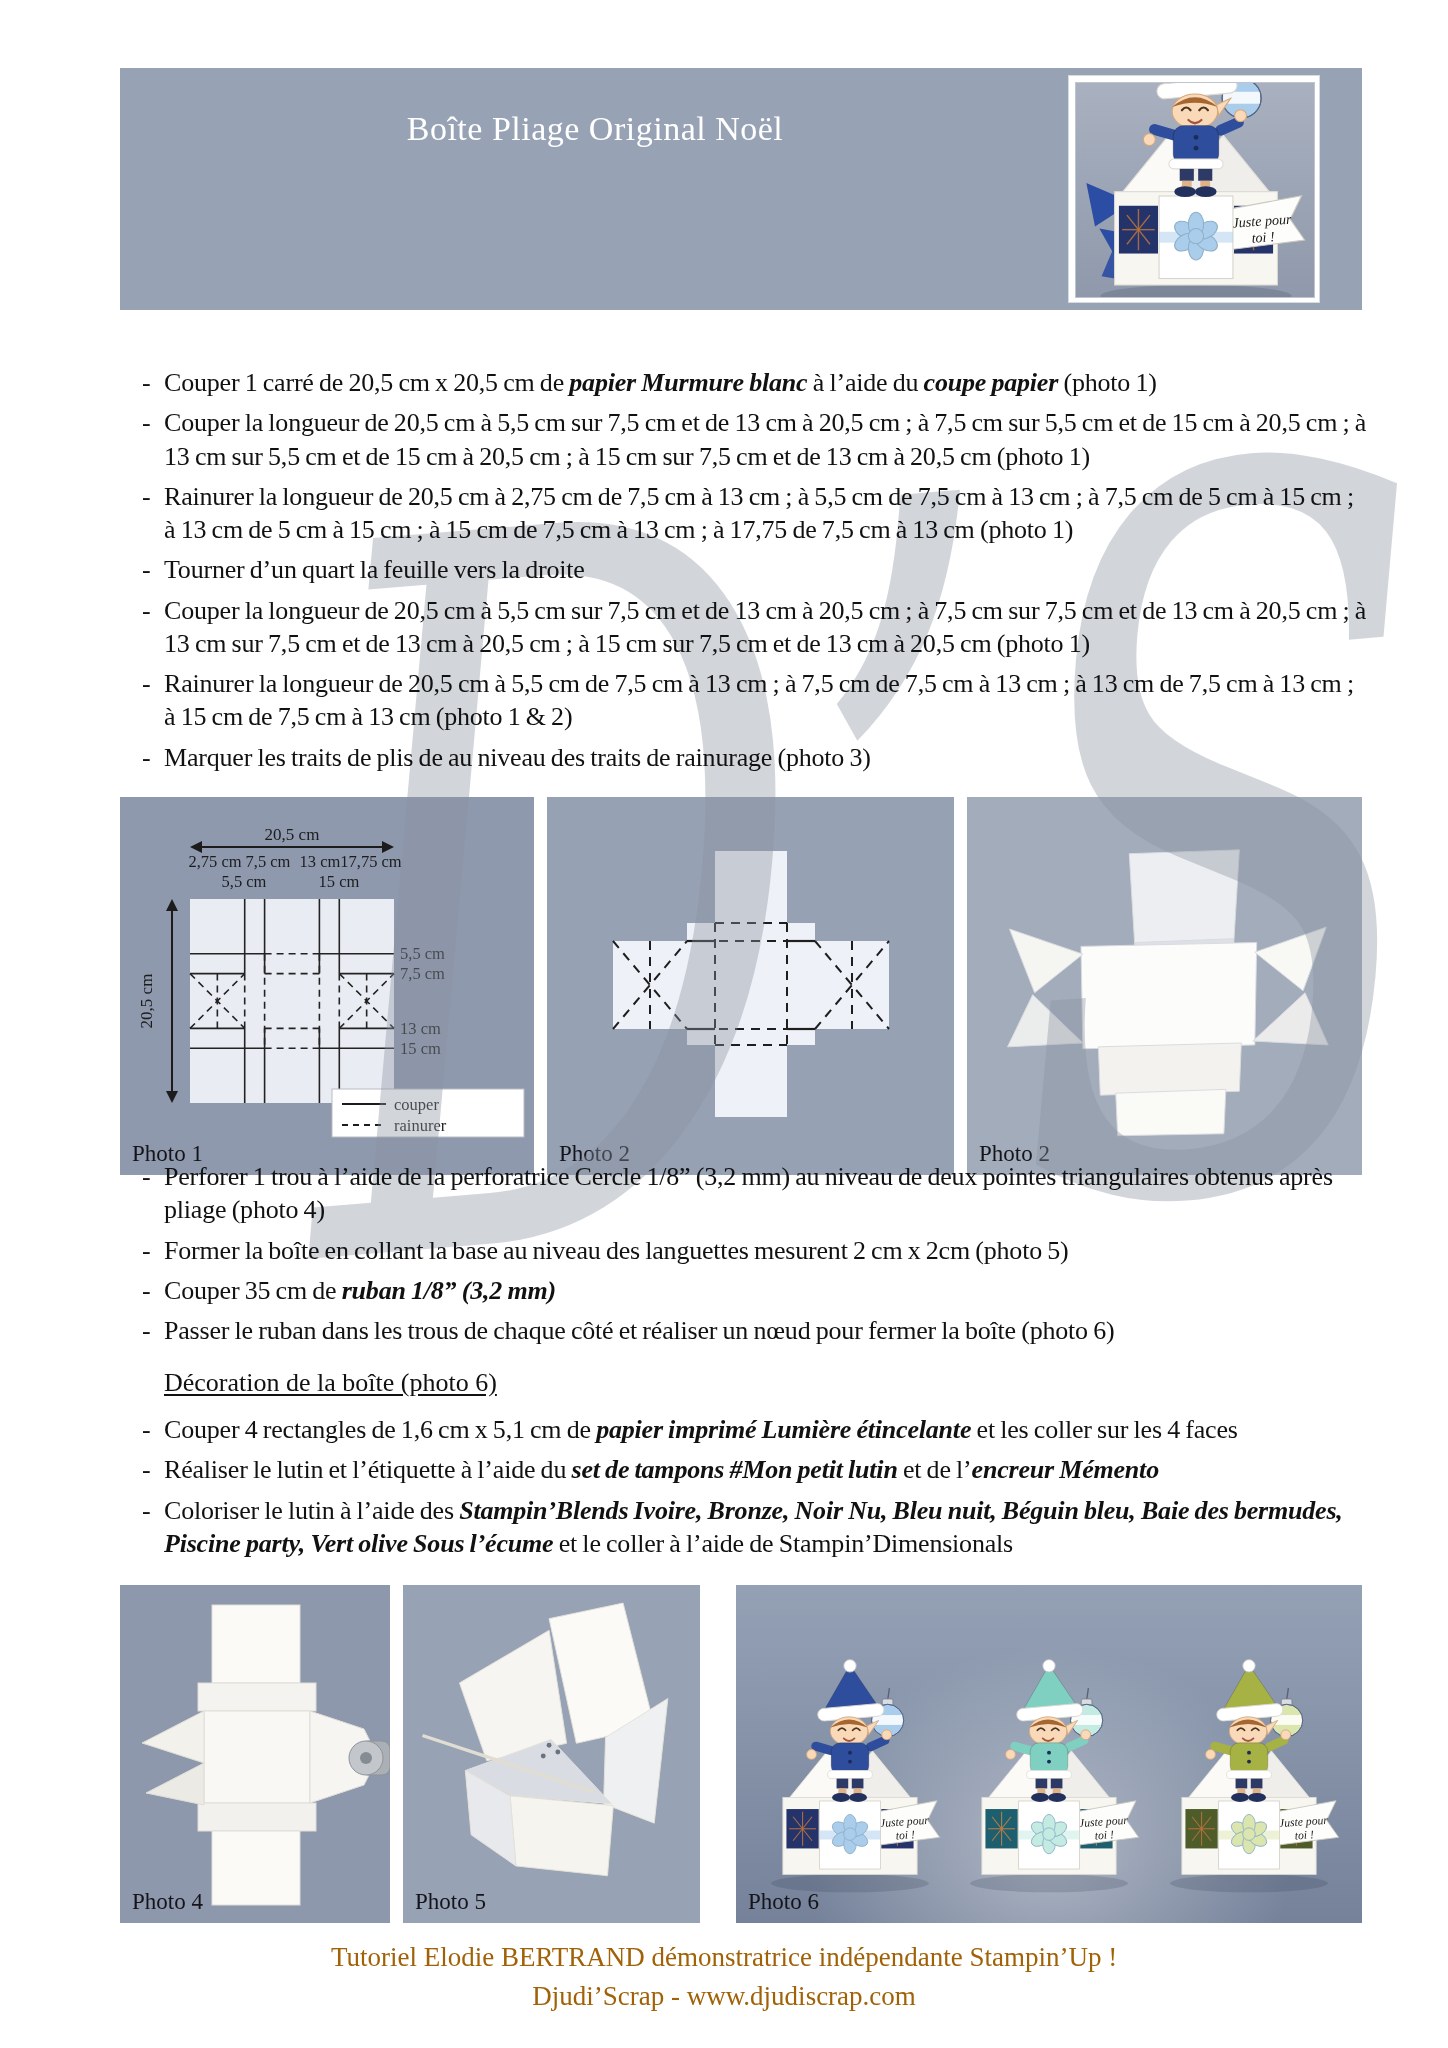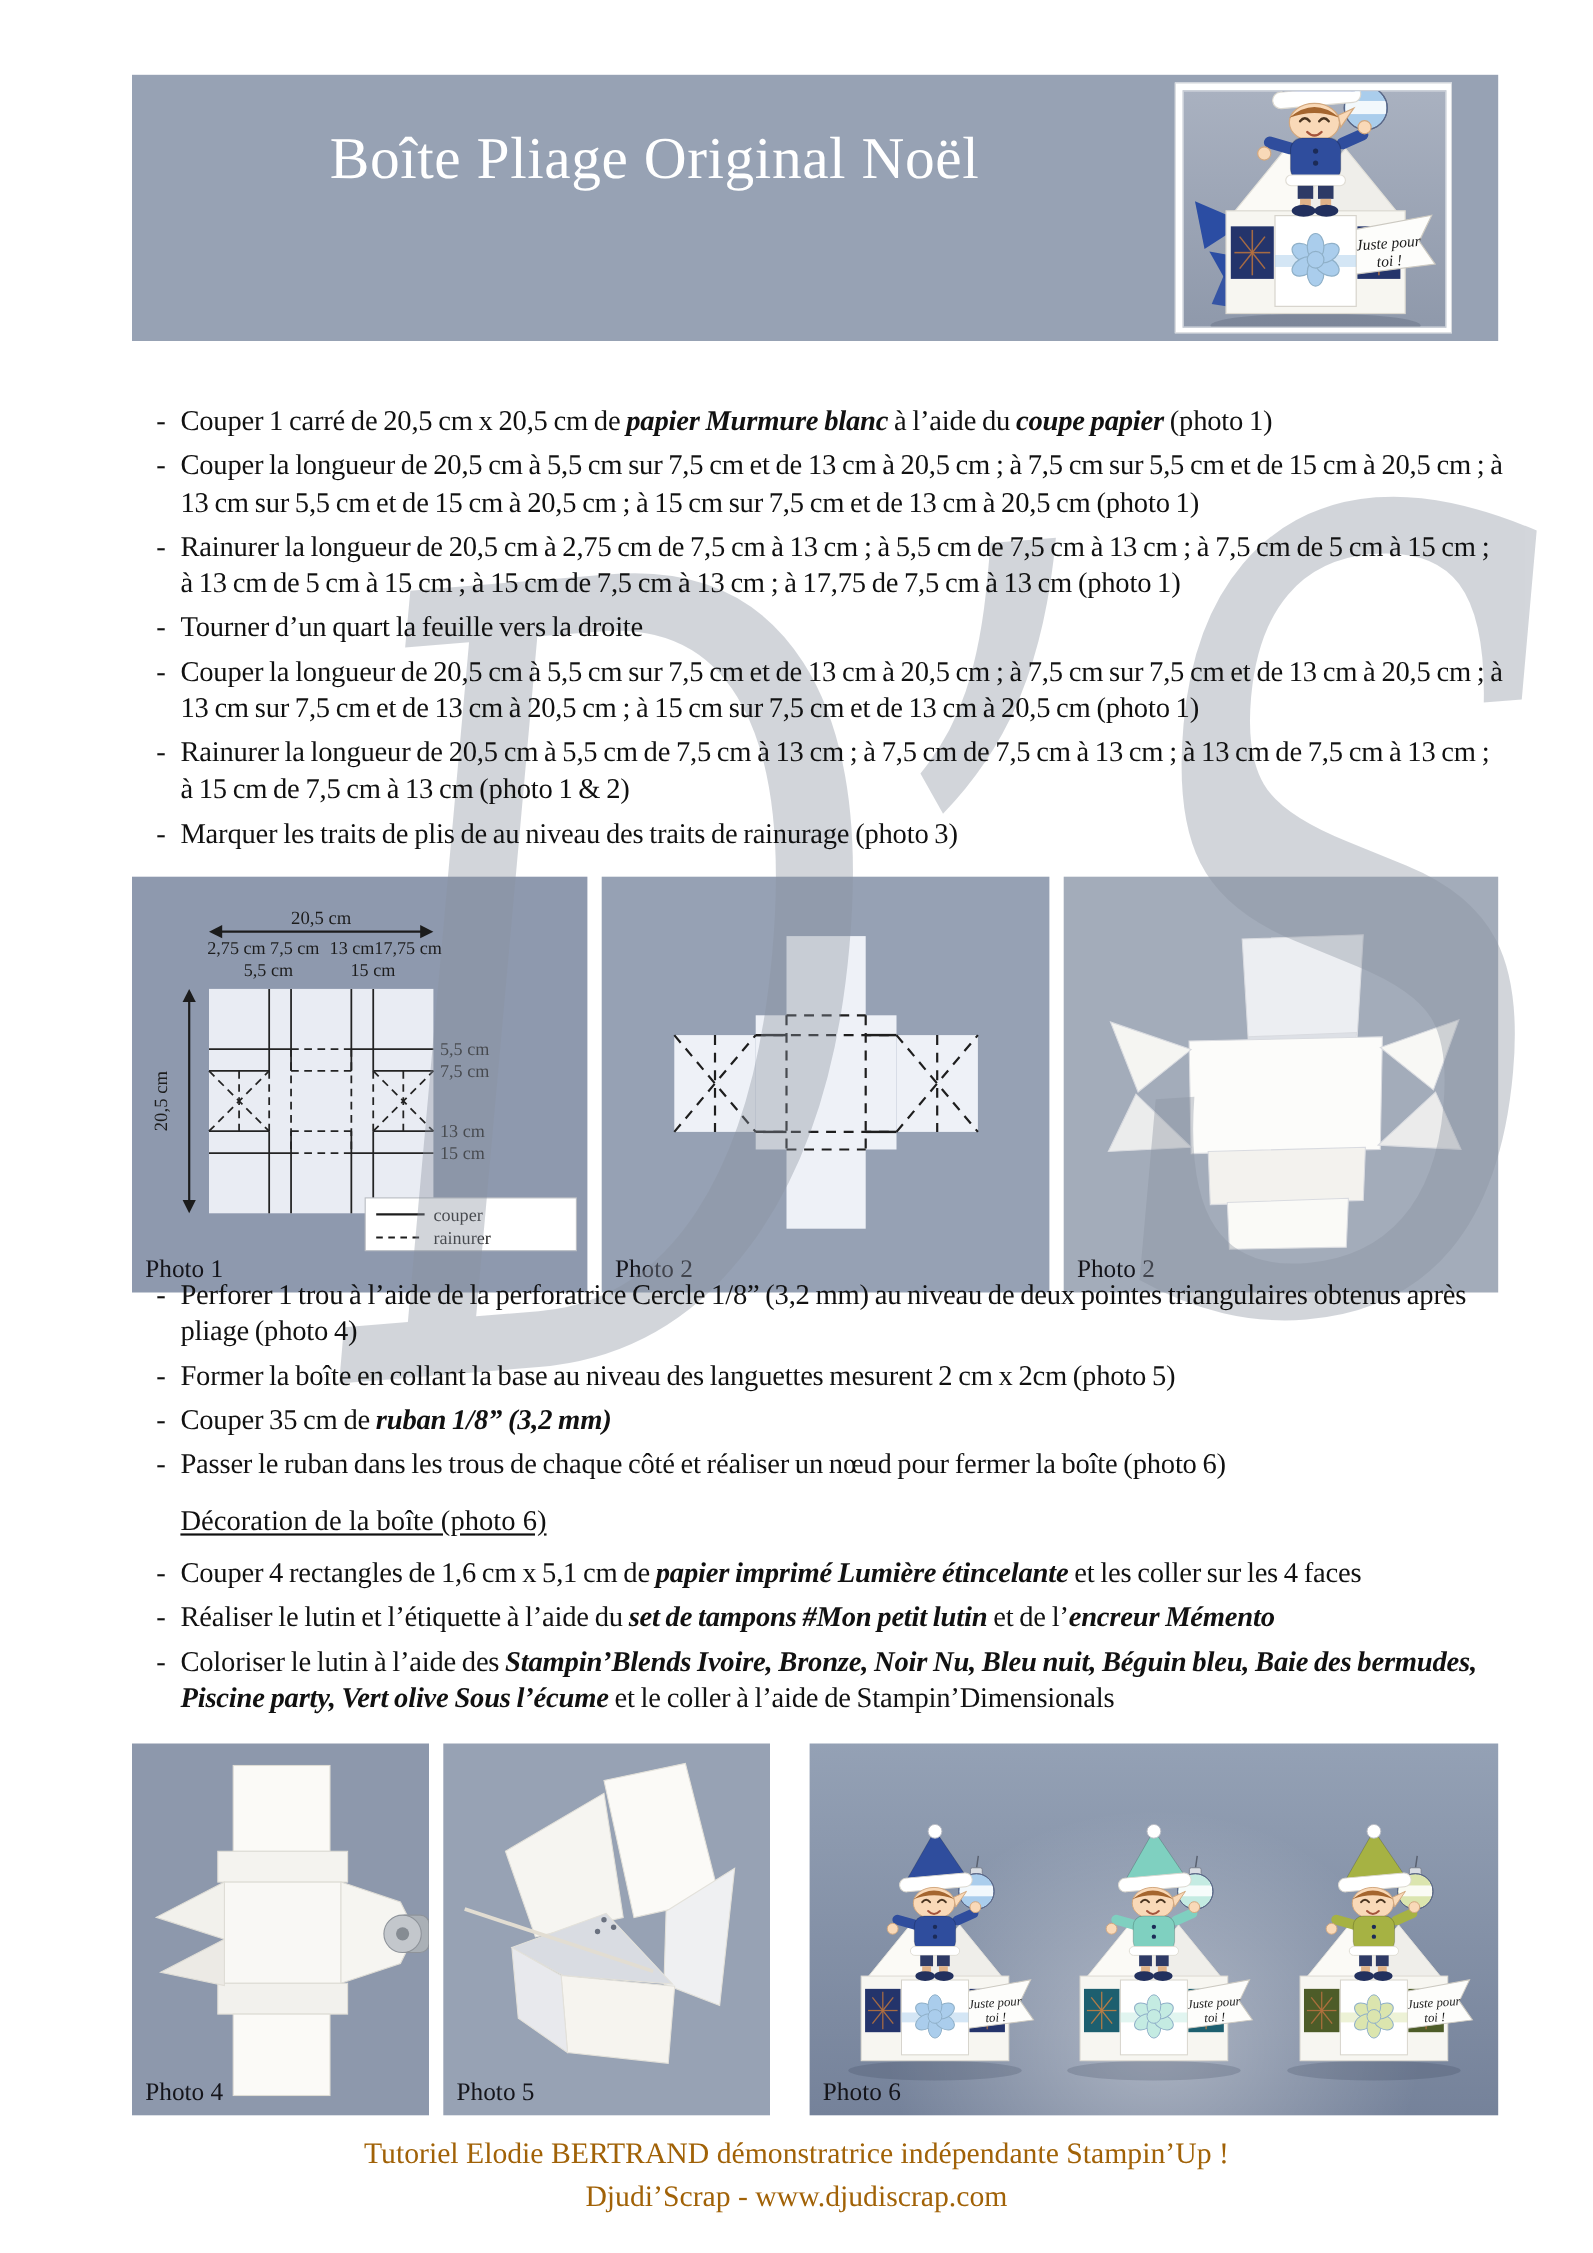--- a/index.html
+++ b/index.html
@@ -2,21 +2,21 @@
 <html><head>
 <meta charset="utf-8">
 <style>
   html,body{margin:0;padding:0;background:#ffffff;}
   #page{position:relative;width:1448px;height:2048px;background:#fff;overflow:hidden;
         font-family:"Liberation Serif",serif;color:#111;}
 
   
   .band{position:absolute;left:120px;top:68px;width:1242px;height:242px;background:#97a2b4;z-index:1;}
   .band-title{position:absolute;left:0;top:34px;width:950px;text-align:center;color:#ffffff;
-              font-size:54px;line-height:1.58;letter-spacing:.5px;}
+              font-size:34px;line-height:1.58;letter-spacing:.5px;}
   .band-photo{position:absolute;top:7px;right:42px;width:252px;height:228px;background:#fff;
               padding:6px;box-sizing:border-box;border:1px solid #d7dade;}
   .band-photo .scene{width:100%;height:100%;background:linear-gradient(#a9b1c0,#8f99ab);
               border:1px solid #bfc5cf;position:relative;overflow:hidden;}
   .band-photo svg{position:absolute;left:6px;bottom:-18px;width:228px;}
 
   
   .instr{position:absolute;left:142px;width:1226px;z-index:3;}
   #instr1{top:366px;} #instr2{top:1160px;} #instr3{top:1413px;}
   .bullet{display:flex;margin-bottom:7px;}

